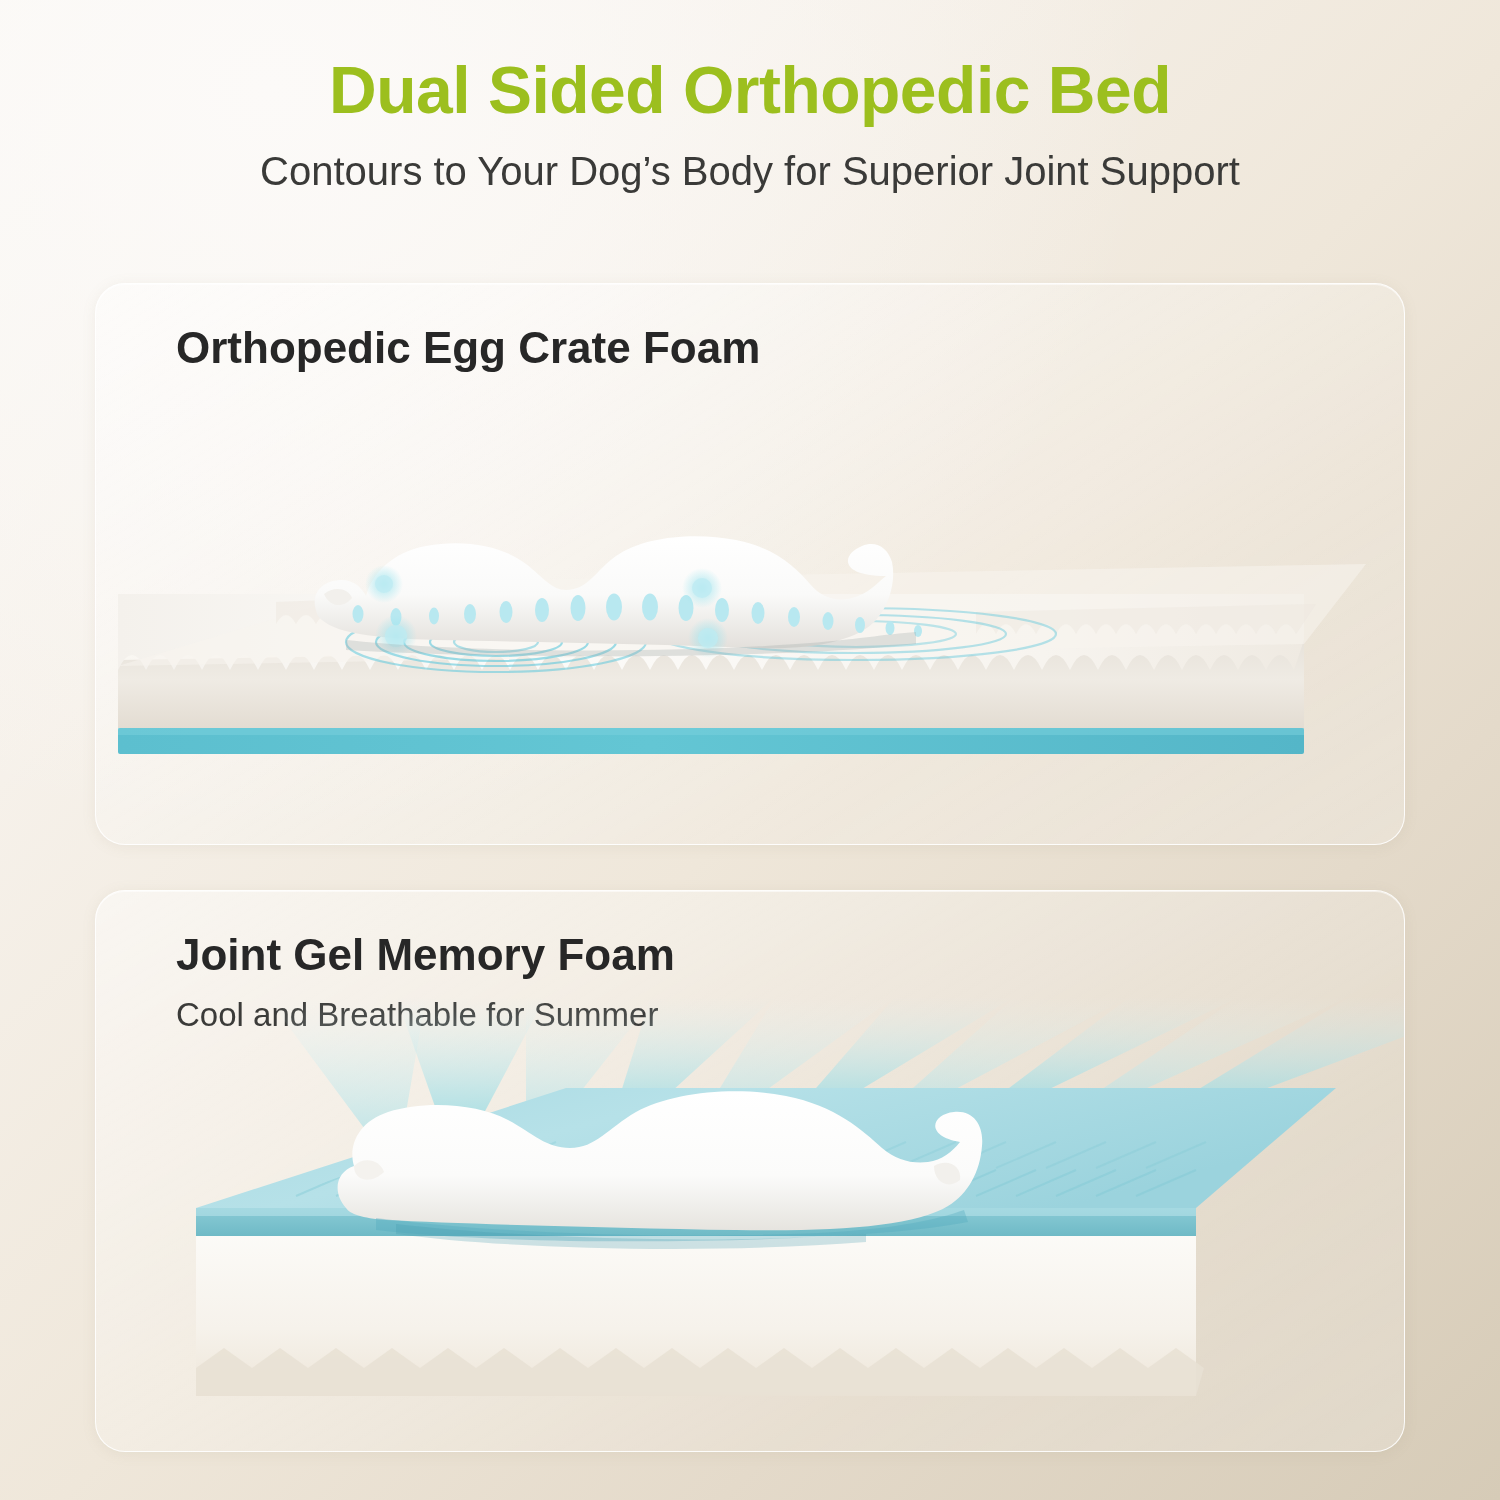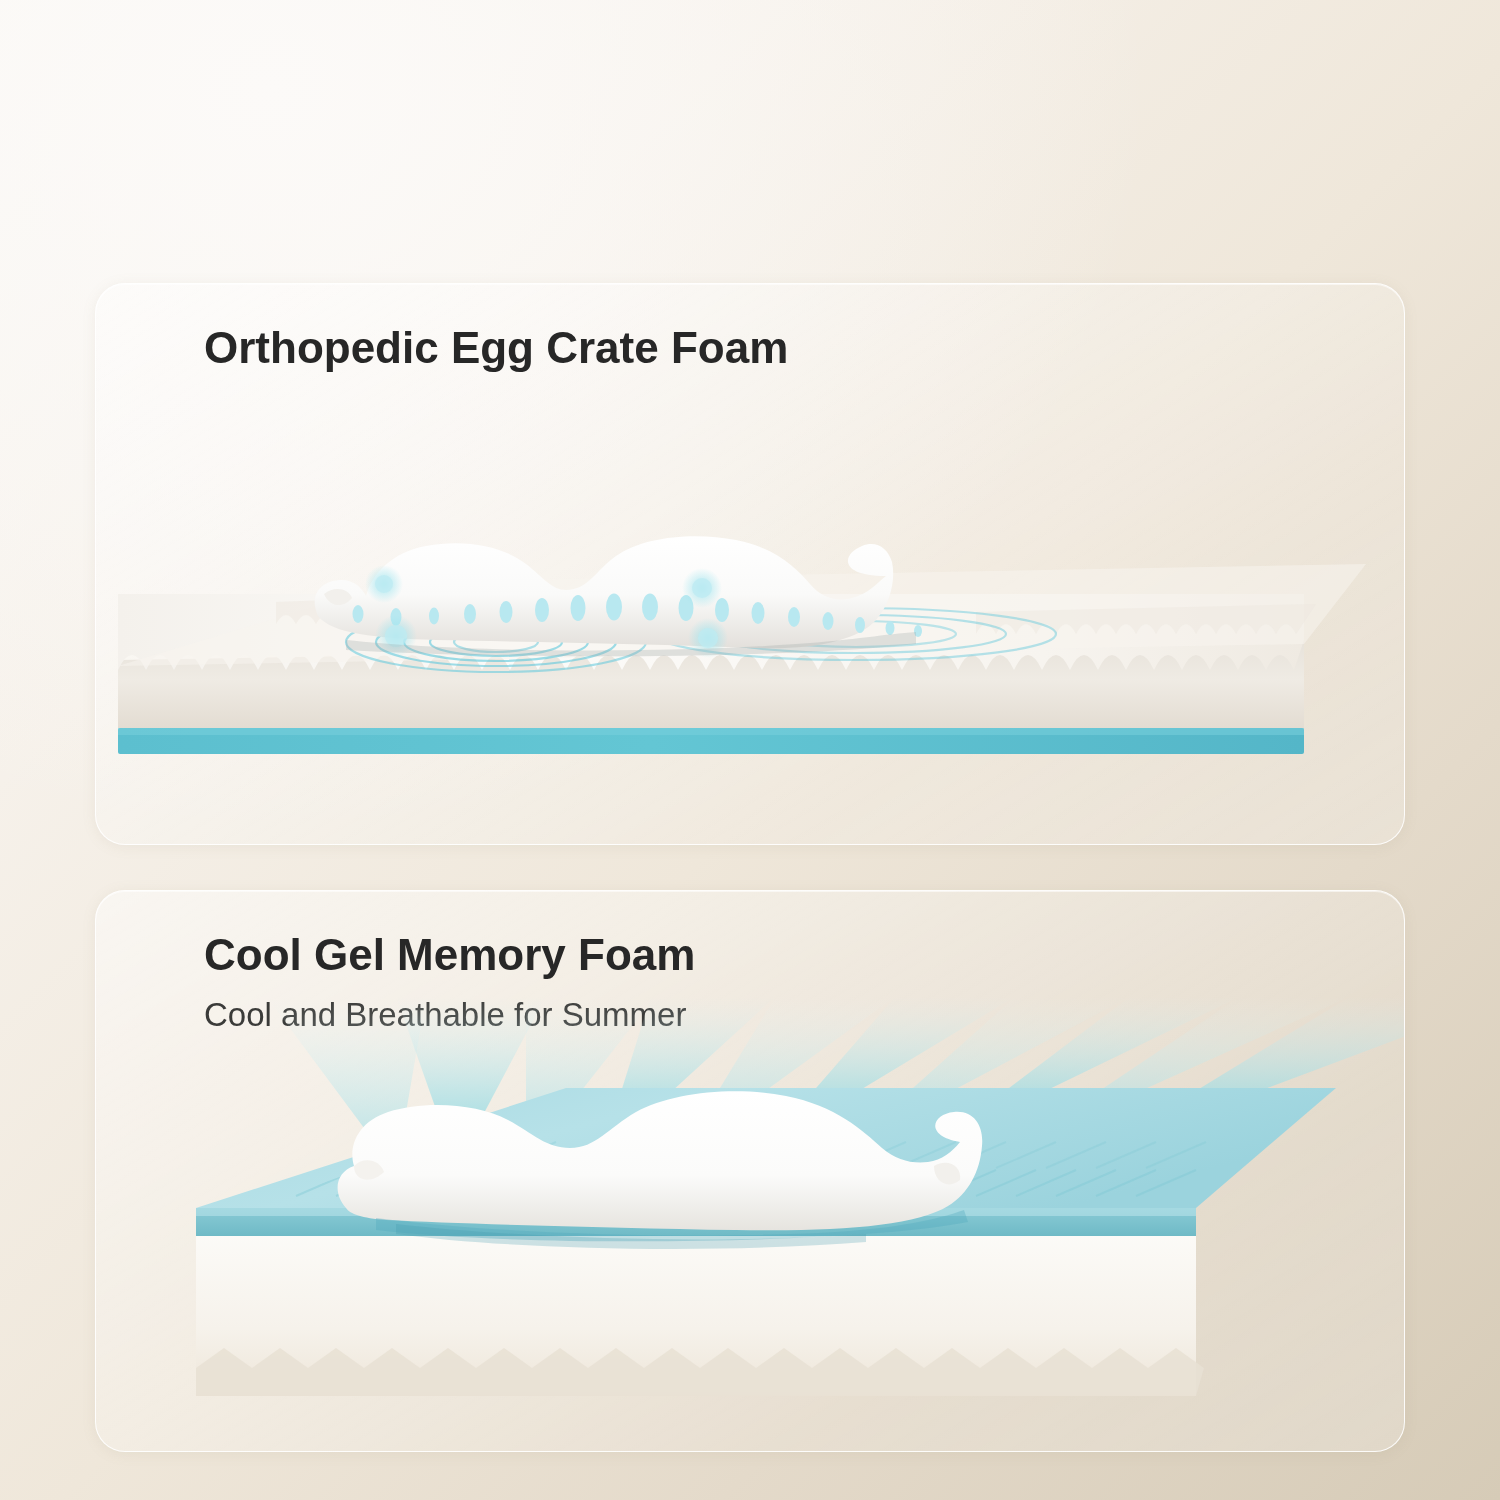--- a/index.html
+++ b/index.html
@@ -64,21 +64,21 @@
                  rgba(255,255,255,0.26) 40%,
                  rgba(255,255,255,0.14) 72%,
                  rgba(255,255,255,0.22) 100%);
     box-shadow: 0 2px 14px rgba(150,135,110,0.10),
                 inset 0 1px 0 rgba(255,255,255,0.55);
     overflow: hidden;
   }
   .card-1 { top: 283px;  height: 562px; }
   .card-2 { top: 890px;  height: 562px; }
 
-  .card-head { position: absolute; left: 80px; top: 40px; margin-left: 28px; }
+  .card-head { position: absolute; left: 80px; top: 40px; }
   .card-title {
     margin: 0;
     font-size: 44px;
     font-weight: bold;
     color: #272727;
     line-height: 1.1;
     white-space: nowrap;
   }
   .card-sub {
     margin: 18px 0 0 0;
@@ -98,20 +98,24 @@
     height: 400px;
   }
   .art-2 { height: 455px; }
   .svg-art { display: block; width: 100%; height: 100%; }
 </style>
 </head>
 <body>
 
 <div class="page">
 
+  <div class="header">
+    <h1 class="main-title">Dual Sided Orthopedic Bed</h1>
+    <p class="sub-title">Contours to Your Dog’s Body for Superior Joint Support</p>
+  </div>
 
   <div class="card card-1">
 
     <div class="card-head">
       <h2 class="card-title">Orthopedic Egg Crate Foam</h2>
     </div>
 
     <div class="art art-1">
       <svg class="svg-art" viewBox="0 0 1310 400" preserveAspectRatio="xMidYMax meet">
         <defs>
@@ -248,21 +252,21 @@
           <path d="M250 196 C360 208, 560 210, 700 200 C760 196, 790 190, 820 188
                    L820 200 C700 214, 420 216, 250 206 Z" fill="#9AA6A4" opacity="0.28"></path>
         </g>
       </svg>
     </div>
   </div>
 
   <div class="card card-2">
 
     <div class="card-head">
-      <h2 class="card-title">Cool Gel Memory Foam</h2>
+      <h2 class="card-title">Joint Gel Memory Foam</h2>
       <p class="card-sub">Cool and Breathable for Summer</p>
     </div>
 
     <div class="art art-2">
       <svg class="svg-art" viewBox="0 0 1310 455" preserveAspectRatio="xMidYMax meet">
         <defs>
           <linearGradient id="c2Ray" x1="0" y1="1" x2="0" y2="0">
             <stop offset="0%" stop-color="#72CFDD" stop-opacity="0.92"></stop>
             <stop offset="45%" stop-color="#9EDFE8" stop-opacity="0.55"></stop>
             <stop offset="100%" stop-color="#D9F2F6" stop-opacity="0"></stop>

